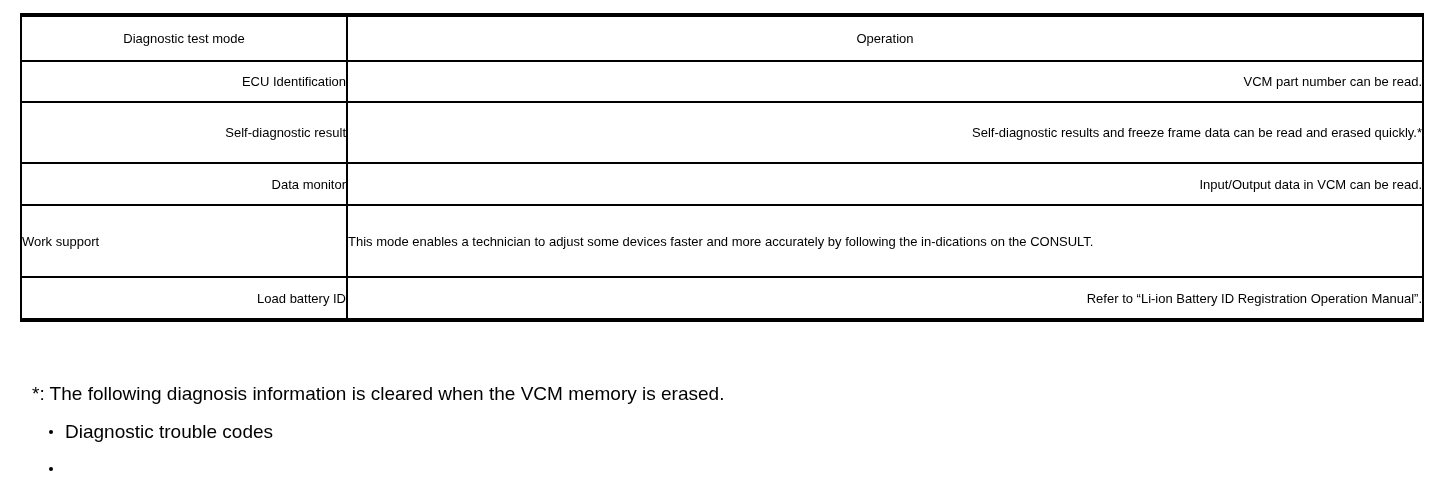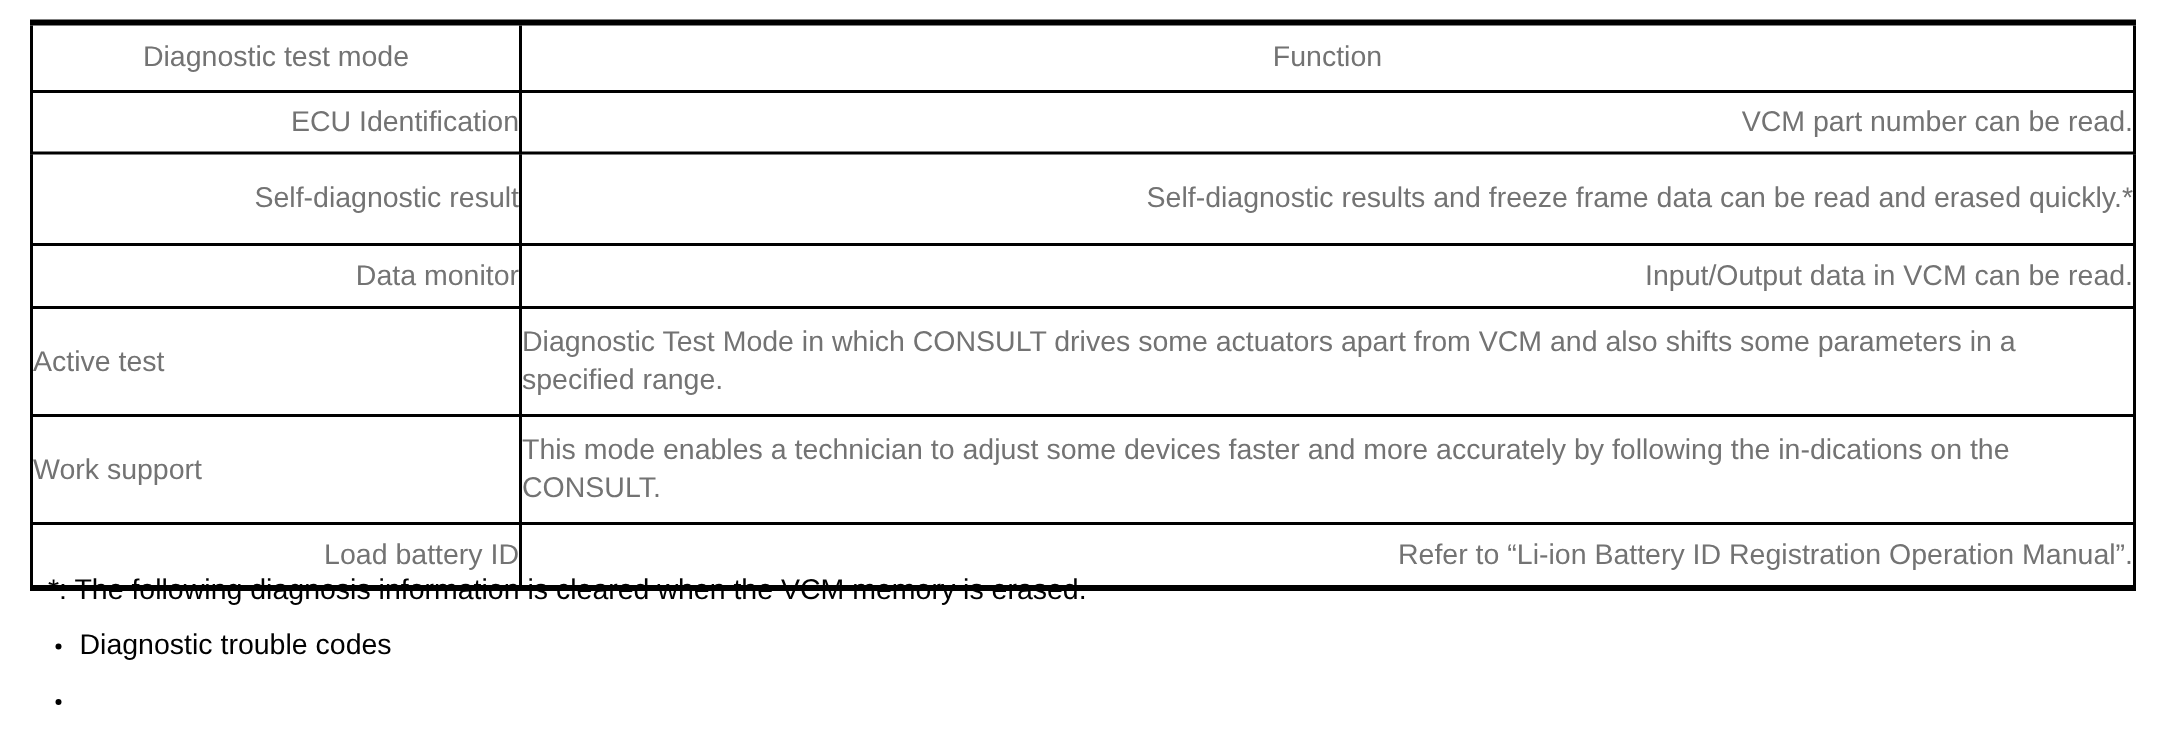--- a/index.html
+++ b/index.html
@@ -41,23 +41,23 @@
 
   table.spec th,
   table.spec td {
     border-left: 2px solid #000;
     border-right: 2px solid #000;
     border-top: 2px solid #000;
     border-bottom: 2px solid #000;
     padding: 0;
     vertical-align: middle;
     font-weight: normal;
-    font-size: 19px;
+    font-size: 13px;
     line-height: 25px;
-    color: #737373;
+    color: #000000;
   }
 
   
   table.spec tr.head-row th {
     border-top: 4px solid #000;
   }
   table.spec tr.last-row td {
     border-bottom: 4px solid #000;
   }
 
@@ -93,21 +93,21 @@
     color: #000;
     margin: 0 0 0 0;
     padding: 0;
     white-space: pre;
   }
   .note-star {
     margin-top: 0px;
   }
   .bullet-list {
     list-style: none;
-    margin: 4px;
+    margin: 16px;
     padding: 0;
   }
   .bullet-item {
     position: relative;
     font-size: 19px;
     line-height: 22px;
     padding-left: 17px;
     margin-top: 15px;
   }
   .bullet-dot {
@@ -128,39 +128,35 @@
 
   <div class="table-wrap">
     <table class="spec">
       <colgroup>
         <col class="c-mode">
         <col class="c-func">
       </colgroup>
       <thead>
         <tr class="head-row row-h-head">
           <th class="cell-pad-center">Diagnostic test mode</th>
-          <th class="cell-pad-center">Function</th>
+          <th class="cell-pad-center">Operation</th>
         </tr>
       </thead>
       <tbody>
         <tr class="row-h-1">
           <td class="cell-pad-left">ECU Identification</td>
           <td class="cell-pad-left">VCM part number can be read.</td>
         </tr>
         <tr class="row-h-2">
           <td class="cell-pad-left">Self-diagnostic result</td>
           <td class="cell-pad-left">Self-diagnostic results and freeze frame data can be read and erased quickly.*</td>
         </tr>
         <tr class="row-h-3">
           <td class="cell-pad-left">Data monitor</td>
           <td class="cell-pad-left">Input/Output data in VCM can be read.</td>
-        </tr>
-        <tr class="row-h-big">
-          <td class="cell-tall">Active test</td>
-          <td class="cell-tall">Diagnostic Test Mode in which CONSULT drives some actuators apart from VCM and also shifts some parameters in a specified range.</td>
         </tr>
         <tr class="row-h-big">
           <td class="cell-tall">Work support</td>
           <td class="cell-tall">This mode enables a technician to adjust some devices faster and more accurately by following the in-dications on the CONSULT.</td>
         </tr>
         <tr class="row-h-last last-row">
           <td class="cell-pad-left">Load battery ID</td>
           <td class="cell-pad-left">Refer to “Li-ion Battery ID Registration Operation Manual”.</td>
         </tr>
       </tbody>

